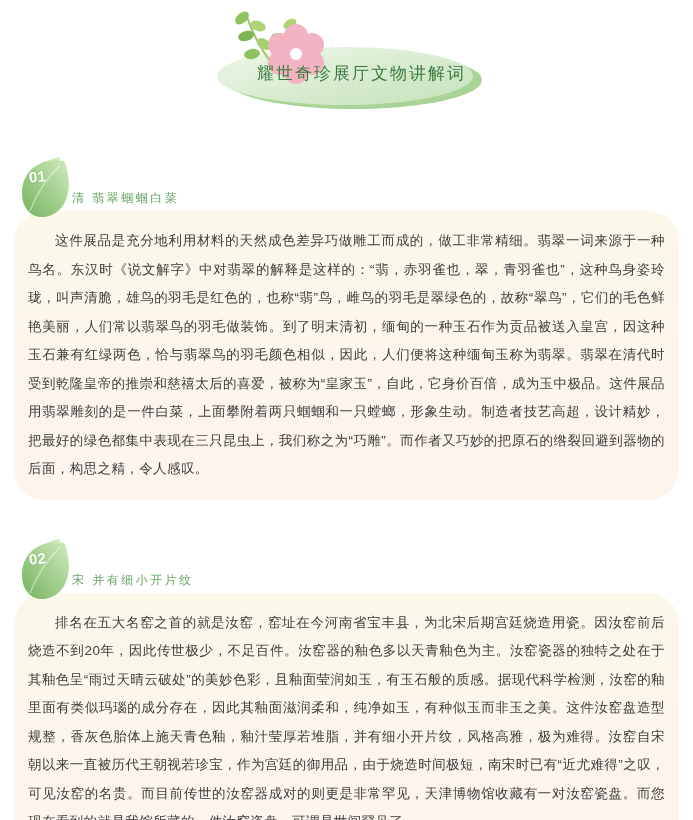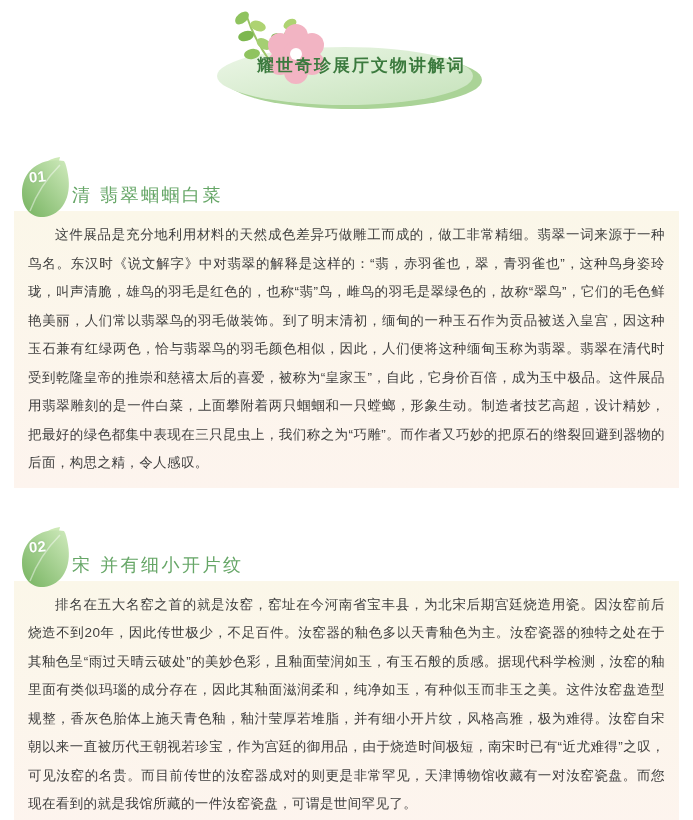--- a/index.html
+++ b/index.html
@@ -7,50 +7,50 @@
     width:693px; height:820px; background:#ffffff;
     font-family:"Liberation Sans","DejaVu Sans",sans-serif;
     color:#3d3d3d; overflow:hidden;
   }
   .page { position:relative; width:693px; height:820px; }
 
   
   .header { position:relative; height:118px; }
   .deco-svg { position:absolute; left:208px; top:6px; }
   .header-title {
-    position:absolute; left:0; right:0; top:54px; text-align:center;
-    font-size:17px; font-weight:bold; color:#3b7a3e; letter-spacing:2px;padding-left:30px;
+    position:absolute; left:0; right:0; top:62px; text-align:center;
+    font-size:17px; font-weight:normal; color:#3b7a3e; letter-spacing:2px;padding-left:30px;
   }
 
   
   .intro {
     margin:36px 28px 0 28px;
     font-size:15px; line-height:22px; color:#333333;
     text-indent:2em; letter-spacing:0.3px;
   }
 
   
   .section { margin-top:37px; }
   .section-head { position:relative; height:62px; margin-left:16px; z-index:2; }
   .leaf-svg { position:absolute; left:0; top:0; }
   .section-num {
     position:absolute; left:13px; top:13px; color:#ffffff;
     font-size:15px; font-weight:bold; transform:rotate(-6deg);
     text-shadow:0 0 2px rgba(120,170,110,0.6);
   }
   .section-title {
     position:absolute; left:56px; bottom:10px;
-    font-size:18px; color:#66a667; letter-spacing:2.5px; white-space:nowrap;
+    font-size:12px; color:#66a667; letter-spacing:2.5px; white-space:nowrap;
   }
   .section-body {
     position:relative; z-index:1;
-    margin:-6px 14px 0 14px; padding:10px 14px;
+    margin:-6px 14px 0 14px; padding:16px 14px;
     background:linear-gradient(180deg,#fbf7e9 0%,#fdf4ee 100%);
     font-size:13.5px; line-height:28.5px; color:#3d3d3d;
-    text-indent:2em; letter-spacing:0.4px; text-align:justify;
+    text-indent:2em; letter-spacing:0.4px; text-align:justify;border-radius:31px;
   }
 </style>
 </head>
 <body>
 
 <div class="page">
 
   <div class="header">
     <svg class="deco-svg" width="280" height="108" viewBox="0 0 280 108">
       <defs>

